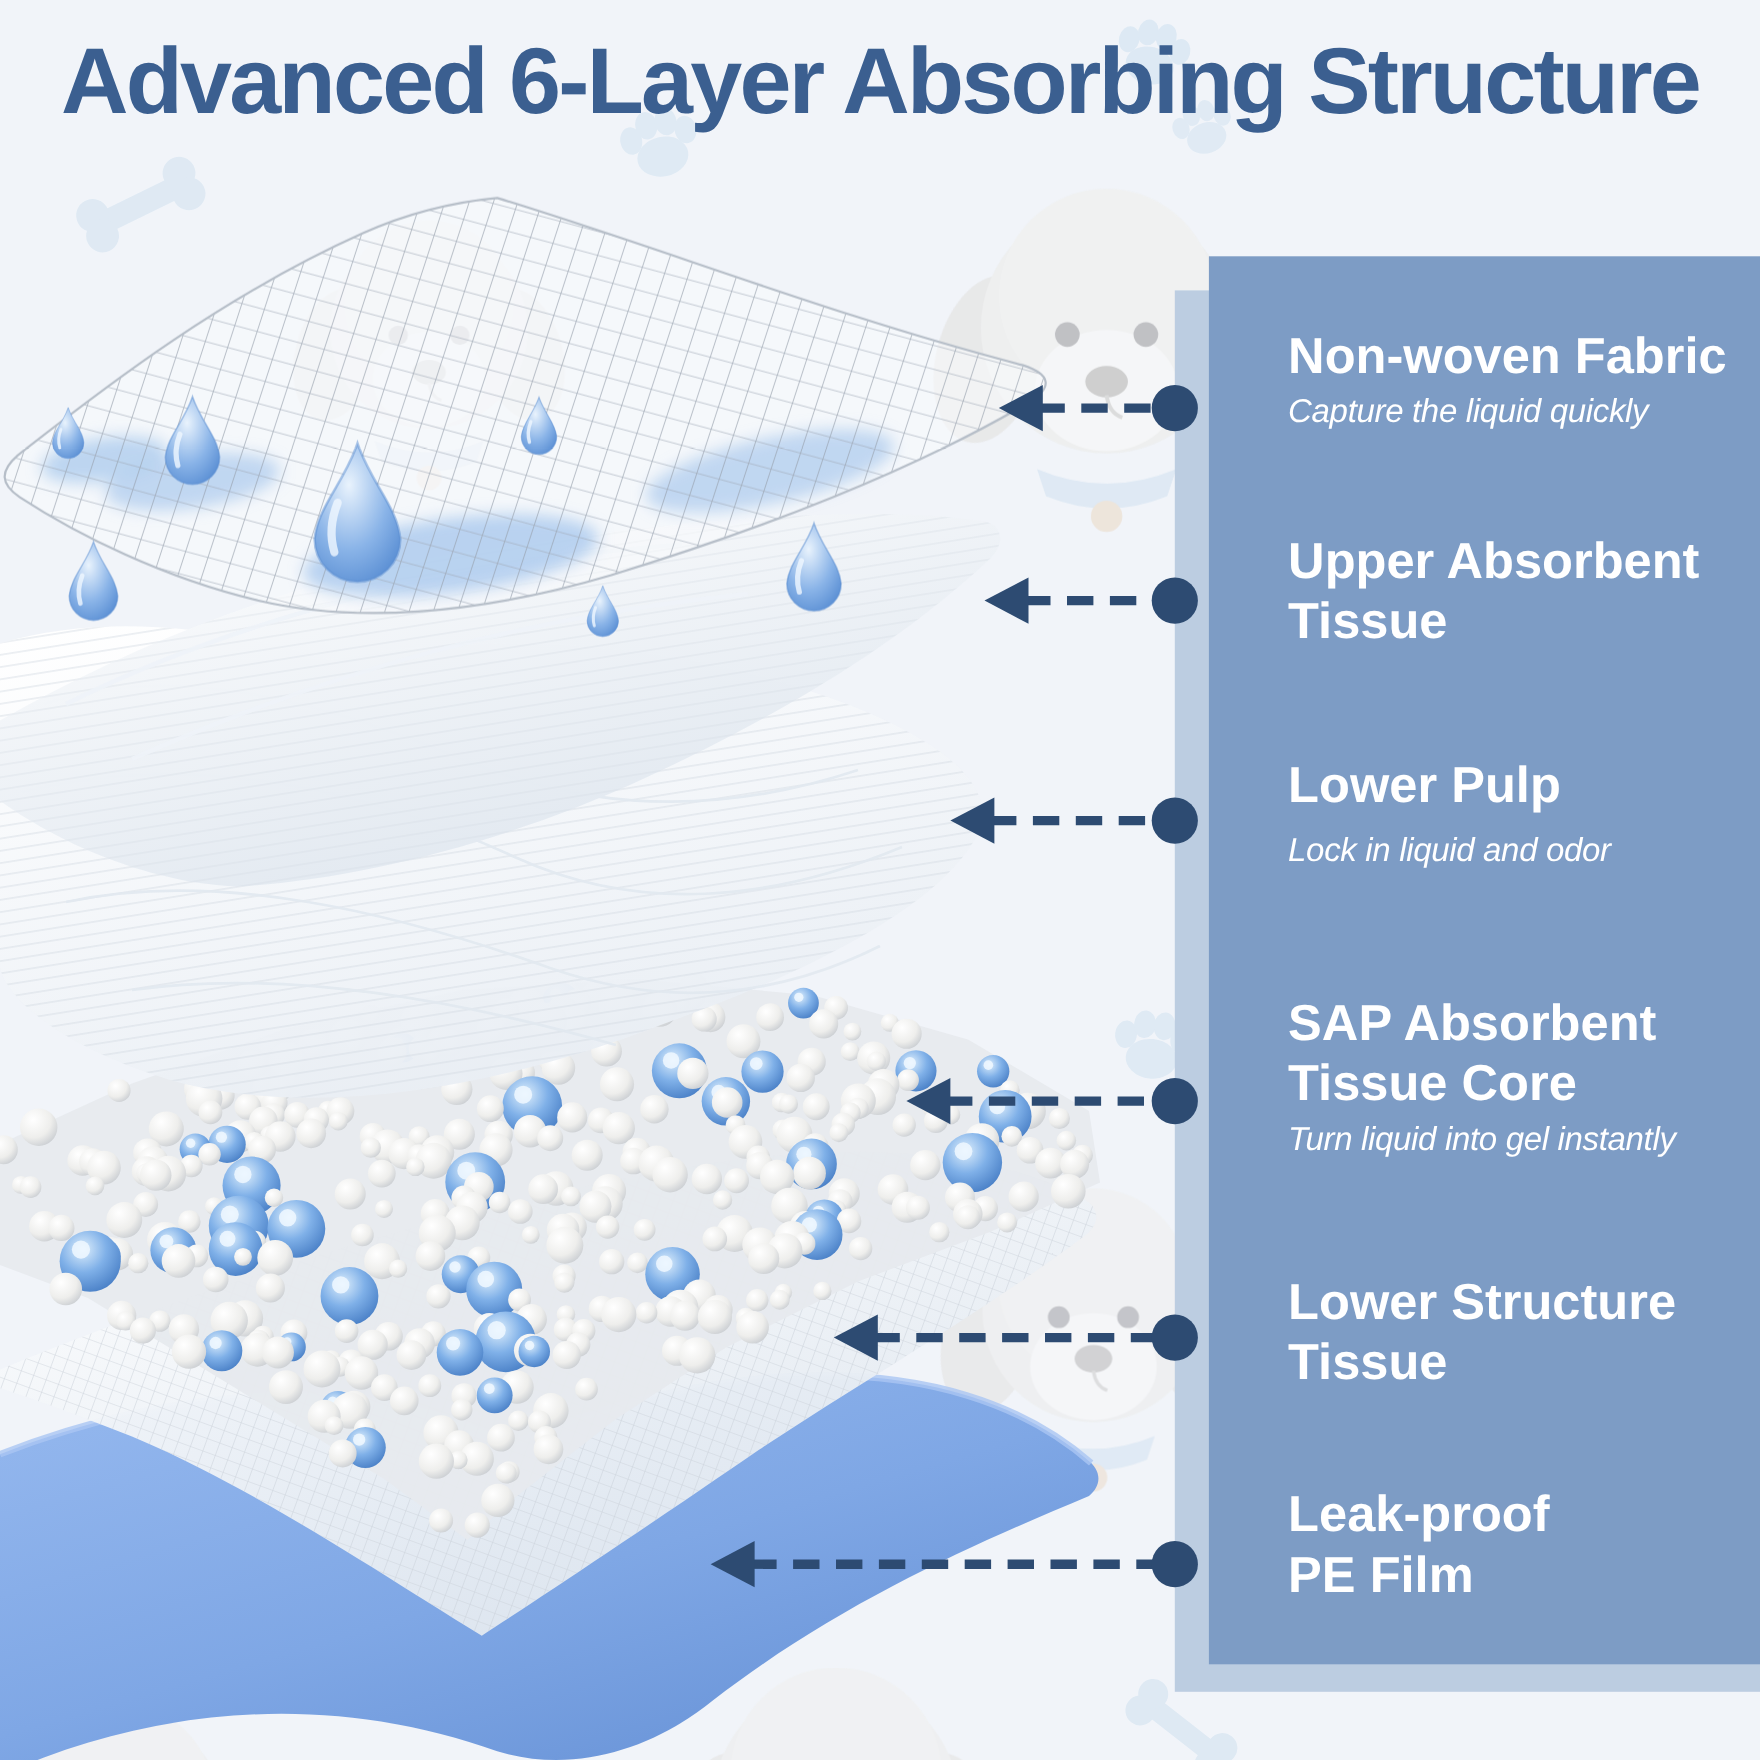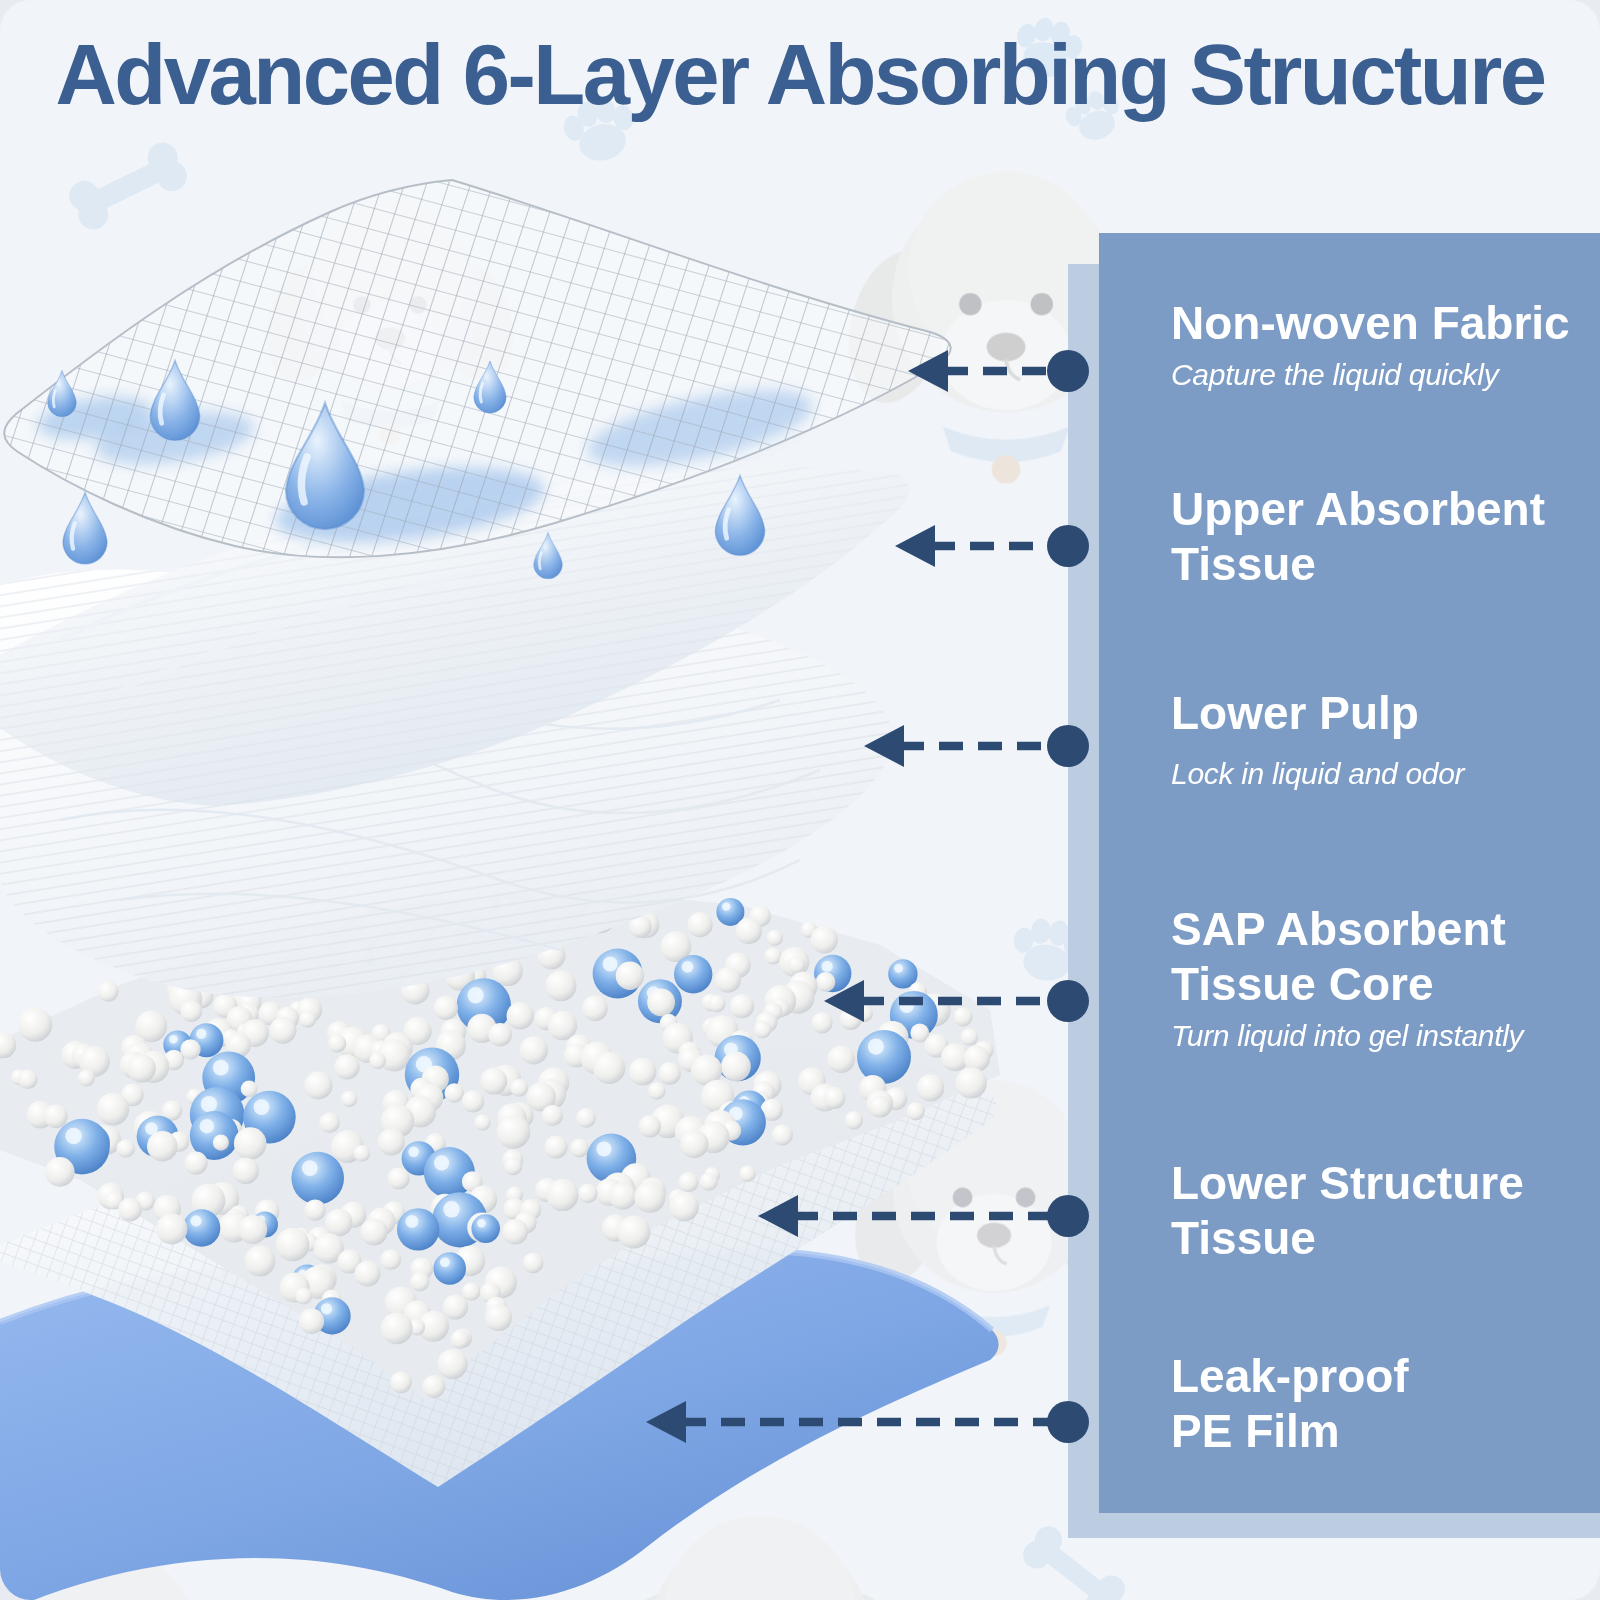--- a/index.html
+++ b/index.html
@@ -1,17 +1,17 @@
 <!DOCTYPE html>
 <html><head>
 <meta charset="utf-8">
 <style>
   html,body{margin:0;padding:0;background:#e8ecf2;}
   .stage{position:relative;width:1600px;height:1600px;overflow:hidden;
-         background:var(--bg,#f1f4f9);font-family:"Liberation Sans",sans-serif;border-radius:31px;}
+         background:var(--bg,#f1f4f9);font-family:"Liberation Sans",sans-serif;}
   .stage svg{display:block;}
   .illus{position:absolute;left:0;top:0;z-index:1;}
   .backdrop{position:absolute;left:1068px;top:264px;width:532px;height:1274px;
             background:var(--backdrop,#bccde1);z-index:3;}
   .panel{position:absolute;left:1099px;top:233px;width:501px;height:1280px;
          background:var(--panel,#7d9cc5);z-index:4;}
   .label{position:absolute;left:36px;width:462px;color:#fff;margin-left:36px;}
   .label h2{margin:0;font-size:46px;line-height:1.2;font-weight:700;
             white-space:pre-line;letter-spacing:0;}
   .label p{margin:5px 0 0;font-size:30px;line-height:1.25;font-weight:400;

